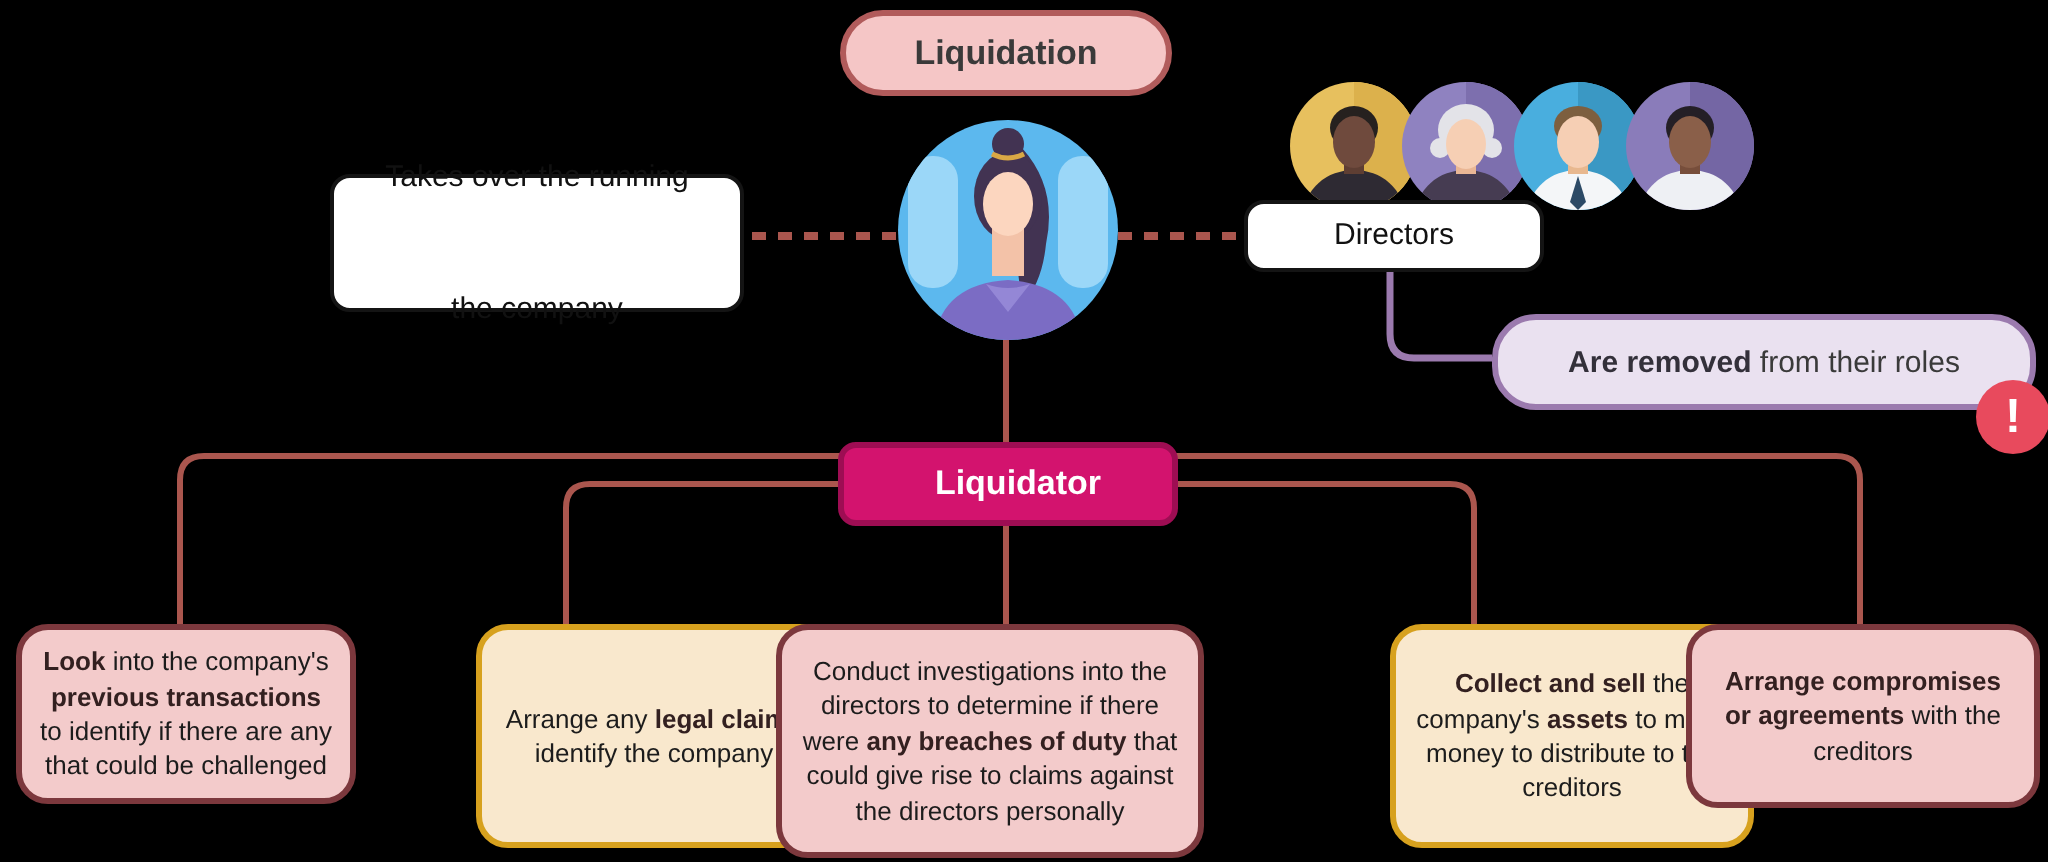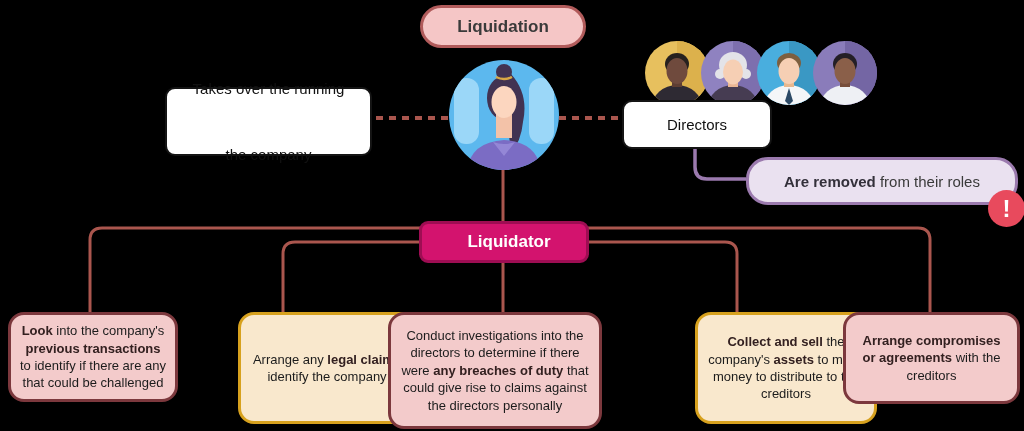--- a/index.html
+++ b/index.html
@@ -157,21 +157,21 @@
         <rect width="64" height="64" fill="#8a7cba"></rect>
           <rect x="32" width="32" height="64" fill="#7466a4"></rect>
         <ellipse cx="32" cy="66" rx="25" ry="22" fill="#eef0f4"></ellipse>
         <rect x="27" y="36" width="10" height="10" fill="#774e3b"></rect>
         <ellipse cx="32" cy="23" rx="12" ry="11" fill="#241f26"></ellipse>
         <ellipse cx="32" cy="30" rx="10.5" ry="13" fill="#8a5f49"></ellipse>
       </g>
     </svg>
   </div>
 
-  <div class="node callout" style="left:622px;top:100px;width:150px;height:49px;z-index:3;">
+  <div class="node callout" style="left:622px;top:100px;width:150px;height:36px;z-index:3;">
     <span>Directors</span>
   </div>
 
   <div class="node removed" style="left:746px;top:157px;width:272px;height:48px;">
     <span><b>Are removed</b><span> from their roles</span></span>
   </div>
   <div class="badge" style="left:988px;top:190px;">
     <span>!</span>
   </div>
 

